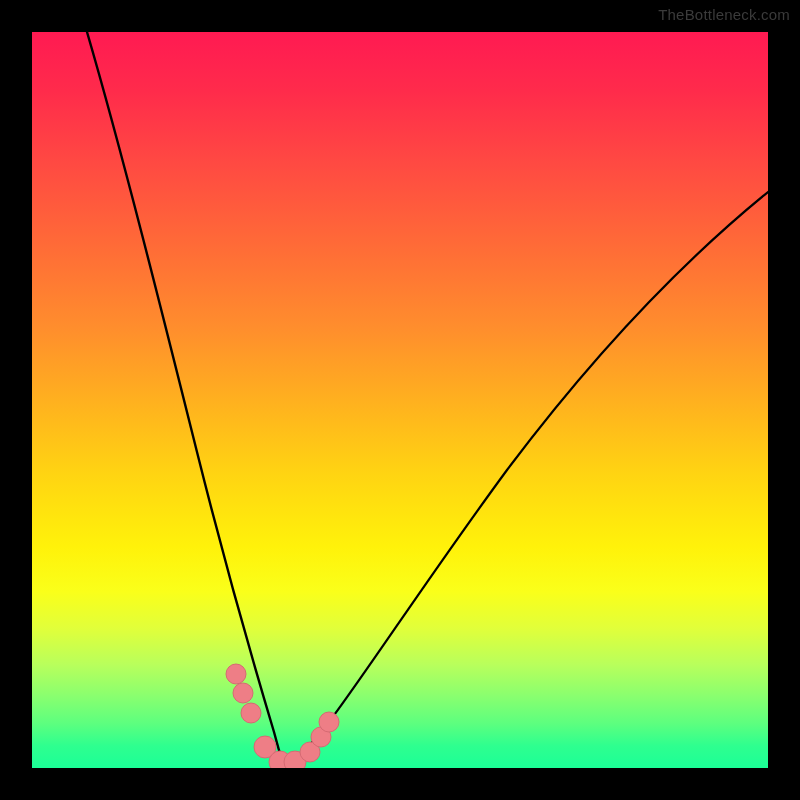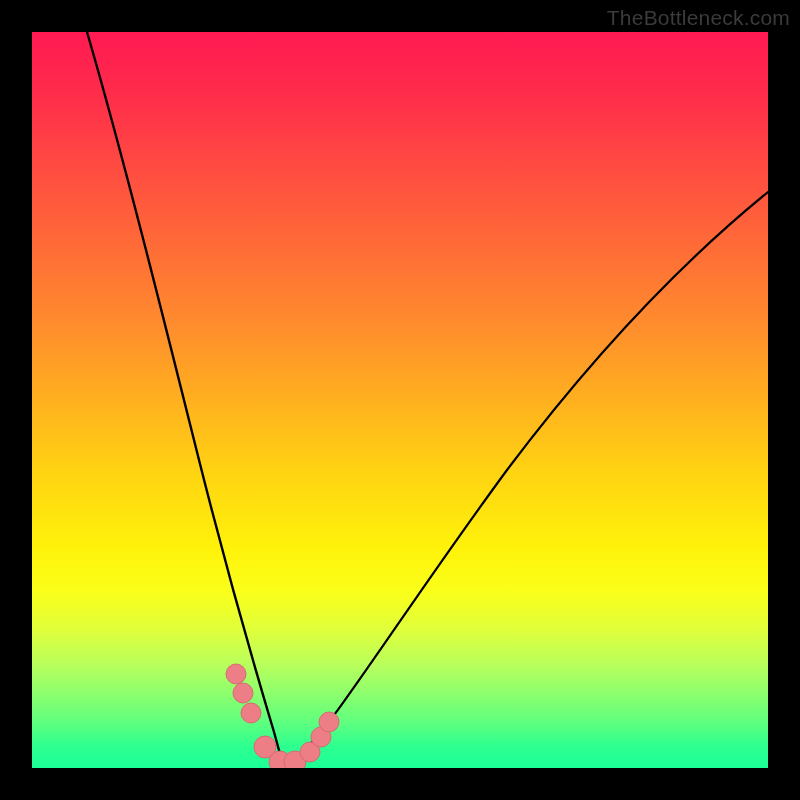--- a/index.html
+++ b/index.html
@@ -49,21 +49,21 @@
       #5cff7f 94%,
       #2eff8f 97%,
       #1bff97 100%
     );
   }
   .watermark {
     position: absolute;
     top: 6px;
     right: 10px;
     color: #3b3b3b;
-    font-size: 21px;
+    font-size: 15px;
     font-weight: 500;
     letter-spacing: 0.2px;
     user-select: none;
   }
   svg.overlay {
     position: absolute;
     top: 0;
     left: 0;
     width: 100%;
     height: 100%;

